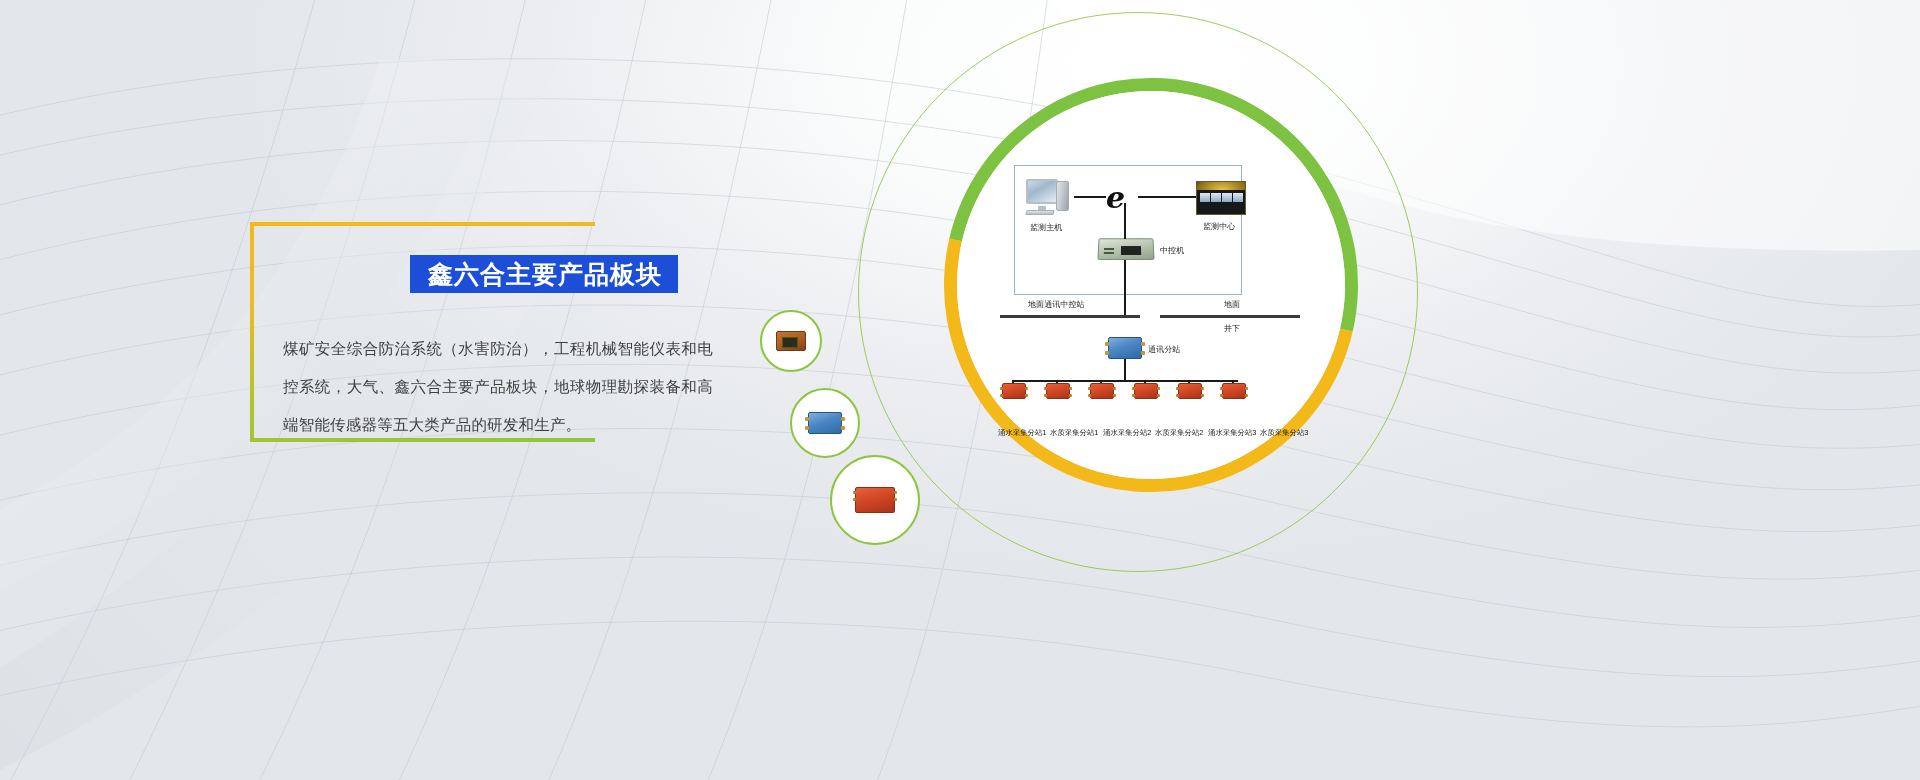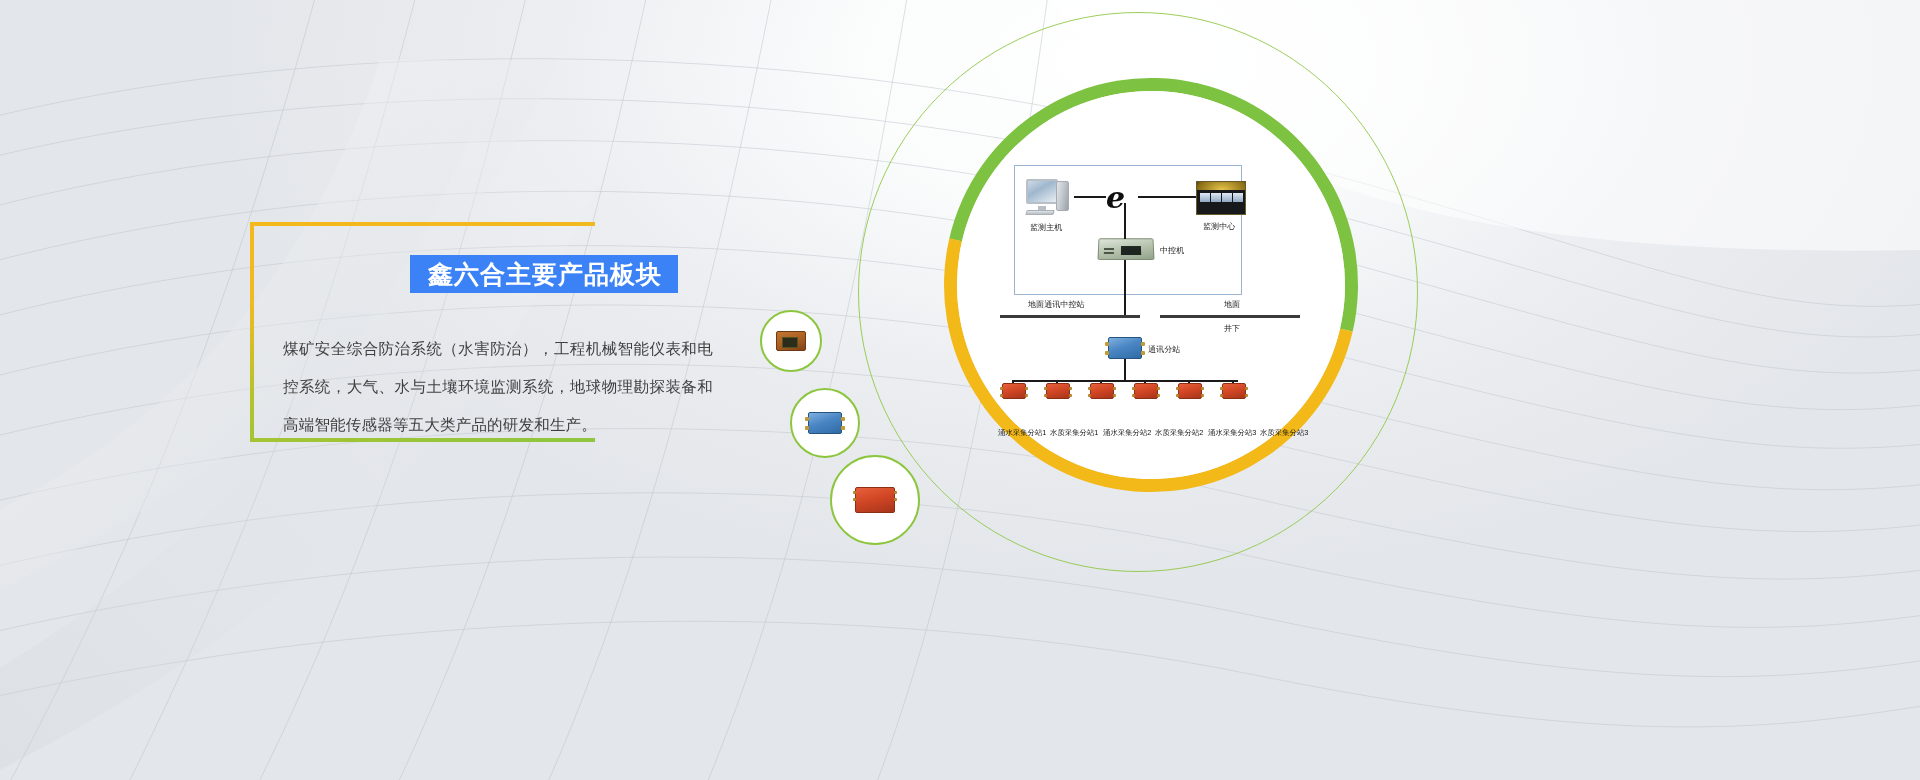--- a/index.html
+++ b/index.html
@@ -36,21 +36,21 @@
     border-bottom: 4px solid;
     border-image: linear-gradient(170deg, #f5b81b 0%, #f0ba22 28%, #b5c32a 62%, #8ec63f 100%) 1;
     pointer-events: none;
   }
 
   .title-banner {
     position: absolute;
     left: 410px; top: 255px;
     height: 38px;
     padding: 0 16px 0 18px;
-    background: #3b82f6;
+    background: #1d4ed8;
     display: flex;
     align-items: center;
     z-index: 5;
   }
   .title-banner .title-text {
     color: #ffffff;
     font-size: 25px;
     font-weight: bold;
     letter-spacing: 1px;
     line-height: 38px;
@@ -339,21 +339,21 @@
   </svg>
 </div>
 
 <div class="left-panel"></div>
 
 <div class="title-banner">
   <span class="title-text">鑫六合主要产品板块</span>
 </div>
 
 <div class="body-text">
-  <p>煤矿安全综合防治系统（水害防治），工程机械智能仪表和电控系统，大气、水与土壤环境监测系统，地球物理勘探装备和高端智能传感器等五大类产品的研发和生产。</p>
+  <p>煤矿安全综合防治系统（水害防治），工程机械智能仪表和电控系统，大气、鑫六合主要产品板块，地球物理勘探装备和高端智能传感器等五大类产品的研发和生产。</p>
 </div>
 
 <div class="diagram-wrap">
 
   <div class="ring-thin"></div>
   <div class="ring-green"></div>
   <div class="ring-yellow"></div>
   <div class="ring-core"></div>
 
   <div class="bubble b1">

